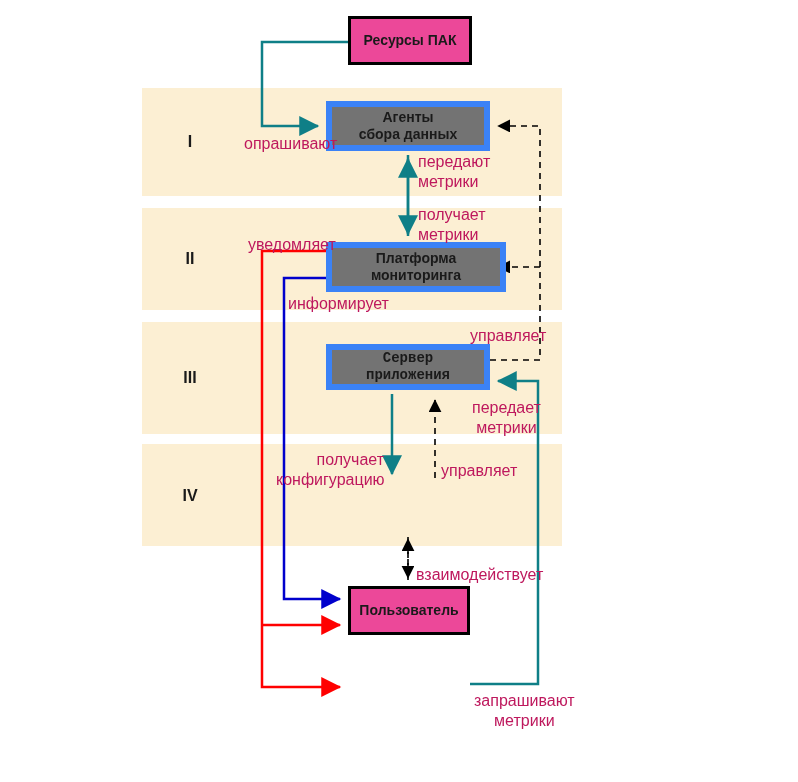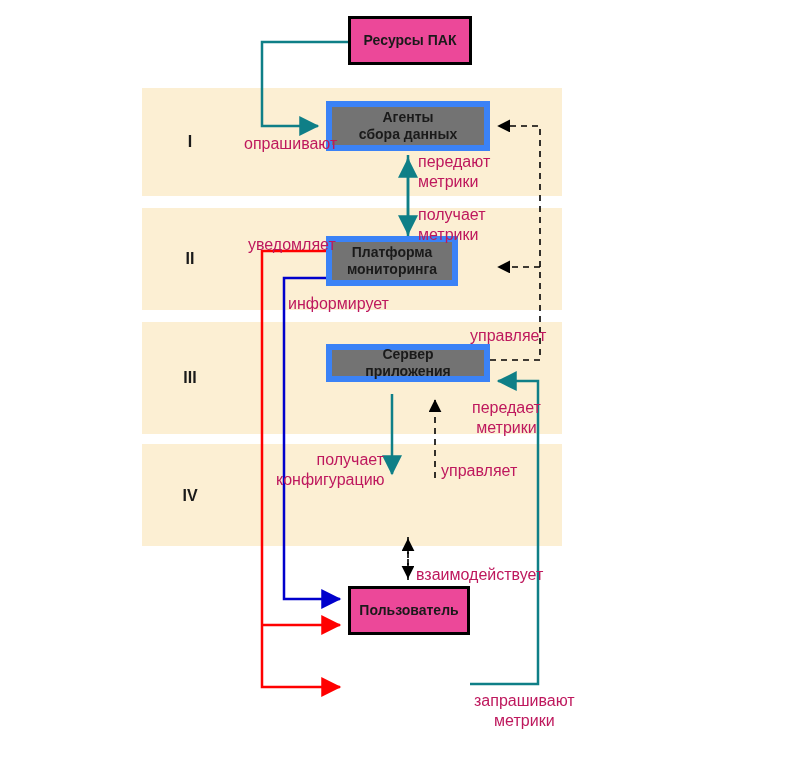--- a/index.html
+++ b/index.html
@@ -78,28 +78,28 @@
     <span>Ресурсы ПАК</span>
   </div>
 
   <div class="node purple" style="left:326px;top:101px;width:164px;height:50px;">
     <div>
       <span>Агенты</span>
       <span>сбора данных</span>
     </div>
   </div>
 
-  <div class="node purple" style="left:326px;top:236px;width:132px;height:50px;">
+  <div class="node purple" style="left:326px;top:242px;width:180px;height:50px;">
     <div>
       <span>Платформа</span>
       <span>мониторинга</span>
     </div>
   </div>
 
-  <div class="node purple" style="left:326px;top:344px;width:164px;height:38px;">
+  <div class="node purple" style="left:326px;top:344px;width:164px;height:46px;font-family:Liberation Mono, monospace;">
     <div>
       <span>Сервер</span>
       <span>приложения</span>
     </div>
   </div>
 
 
   <div class="node white" style="left:348px;top:586px;width:122px;height:49px;">
     <span>Пользователь</span>
   </div>

